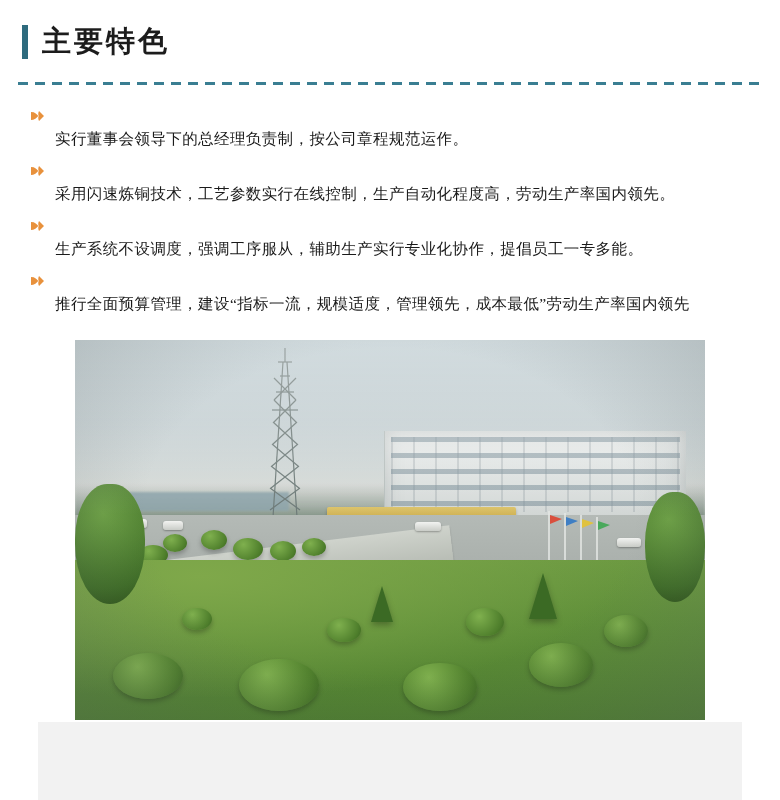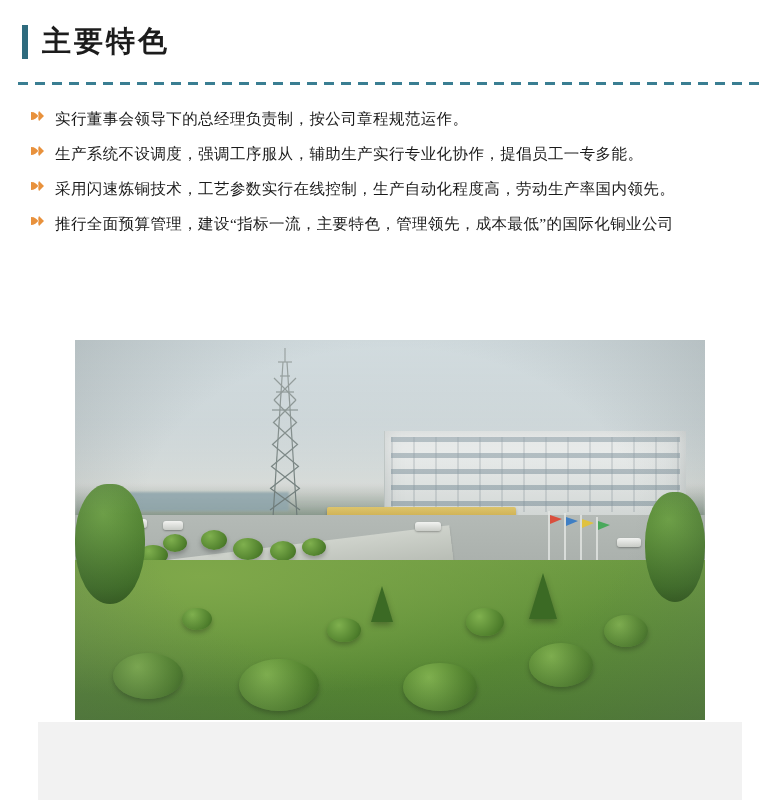--- a/index.html
+++ b/index.html
@@ -73,20 +73,21 @@
     top: 2px;
   }
   .bullet svg { display: block; }
   .feature-text {
     font-size: 15.5px;
     line-height: 1.55;
     color: #1a1a1a;
     font-family: "Liberation Serif", "DejaVu Serif", serif;
     letter-spacing: 0.4px;
     text-align: justify;
+    margin-top: 20px;
   }
 
   
   .photo-wrap {
     position: absolute;
     left: 75px;
     top: 340px;
     width: 630px;
     height: 380px;
     overflow: hidden;
@@ -296,37 +297,37 @@
           </svg>
       </span>
       <span class="feature-text">实行董事会领导下的总经理负责制，按公司章程规范运作。</span>
     </li>
     <li class="feature-item">
       <span class="bullet">
         <svg width="16" height="14" viewBox="0 0 16 14">
             <path d="M1 3 C5 3 7 5 9 8 C8 6 8 4 9 2 L14 7 L9 12 C8 10 8 8 9 6 C7 9 4 11 1 11 Z" fill="#e8913c"></path>
           </svg>
       </span>
+      <span class="feature-text">采用闪速炼铜技术，工艺参数实行在线控制，生产自动化程度高，劳动生产率国内领先。</span>
+    </li>
+    <li class="feature-item">
+      <span class="bullet">
+        <svg width="16" height="14" viewBox="0 0 16 14">
+            <path d="M1 3 C5 3 7 5 9 8 C8 6 8 4 9 2 L14 7 L9 12 C8 10 8 8 9 6 C7 9 4 11 1 11 Z" fill="#e8913c"></path>
+          </svg>
+      </span>
       <span class="feature-text">生产系统不设调度，强调工序服从，辅助生产实行专业化协作，提倡员工一专多能。</span>
     </li>
     <li class="feature-item">
       <span class="bullet">
         <svg width="16" height="14" viewBox="0 0 16 14">
             <path d="M1 3 C5 3 7 5 9 8 C8 6 8 4 9 2 L14 7 L9 12 C8 10 8 8 9 6 C7 9 4 11 1 11 Z" fill="#e8913c"></path>
           </svg>
       </span>
-      <span class="feature-text">采用闪速炼铜技术，工艺参数实行在线控制，生产自动化程度高，劳动生产率国内领先。</span>
-    </li>
-    <li class="feature-item">
-      <span class="bullet">
-        <svg width="16" height="14" viewBox="0 0 16 14">
-            <path d="M1 3 C5 3 7 5 9 8 C8 6 8 4 9 2 L14 7 L9 12 C8 10 8 8 9 6 C7 9 4 11 1 11 Z" fill="#e8913c"></path>
-          </svg>
-      </span>
-      <span class="feature-text">推行全面预算管理，建设“指标一流，主要特色，管理领先，成本最低”的国际化铜业公司</span>
+      <span class="feature-text">推行全面预算管理，建设“指标一流，规模适度，管理领先，成本最低”劳动生产率国内领先</span>
     </li>
   </ul>
 
   <div class="photo-wrap">
     <div class="photo">
       <div class="horizon"></div>
       <div class="water"></div>
 
       <div class="tower">
         <svg width="42" height="185" viewBox="0 0 42 185">

